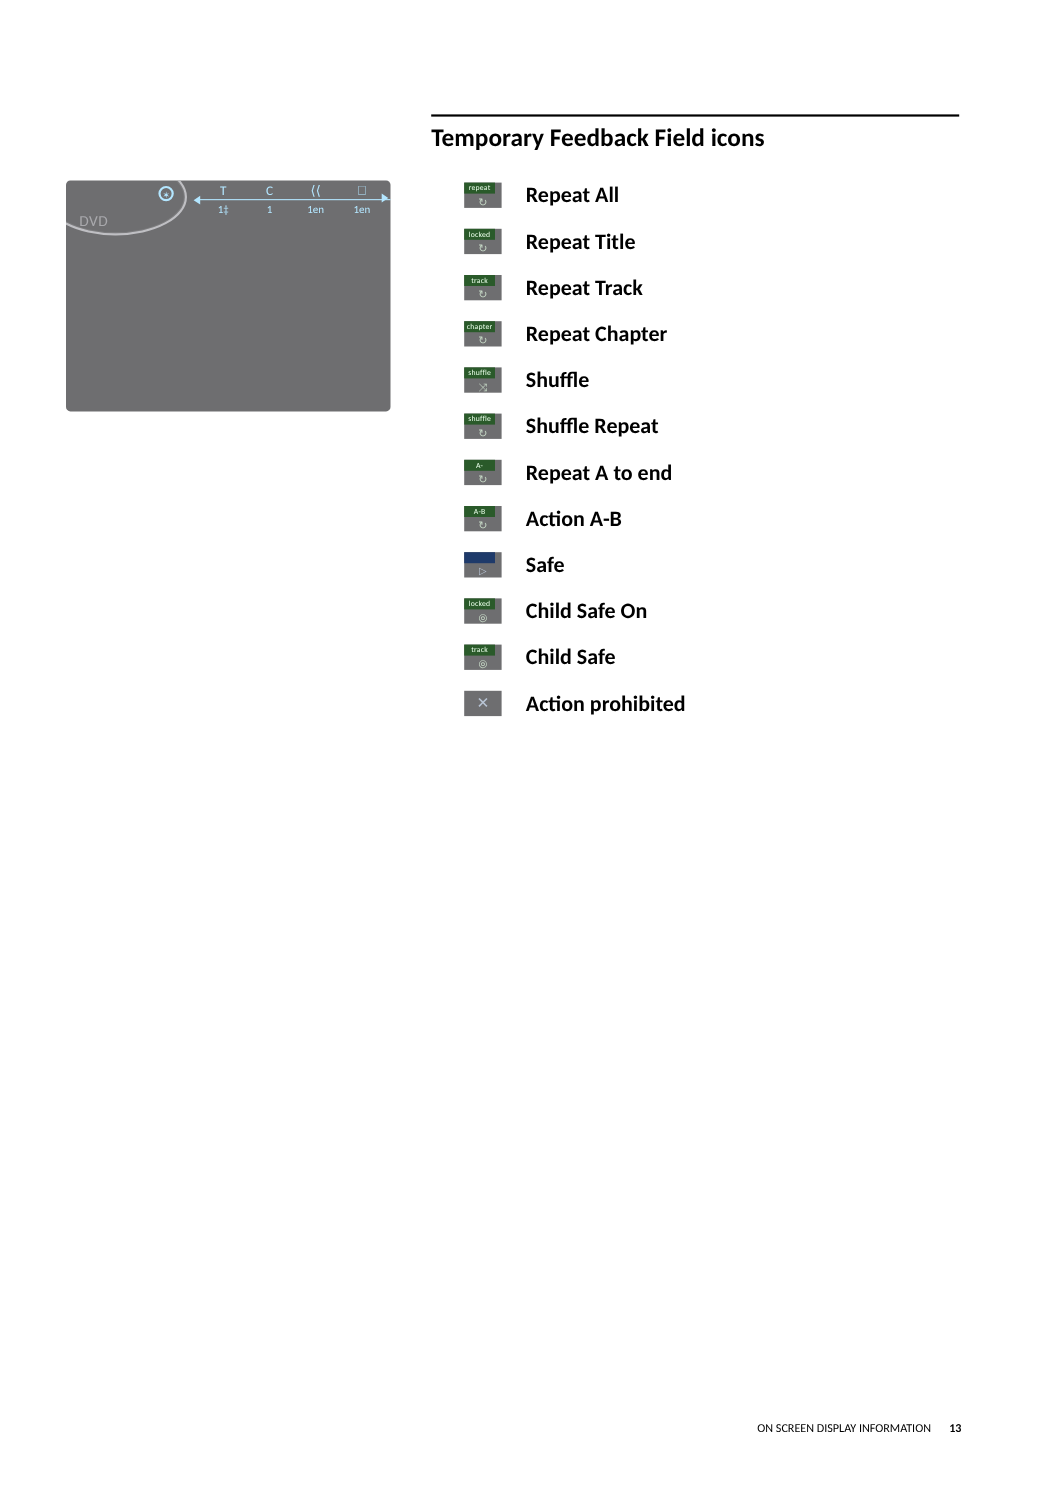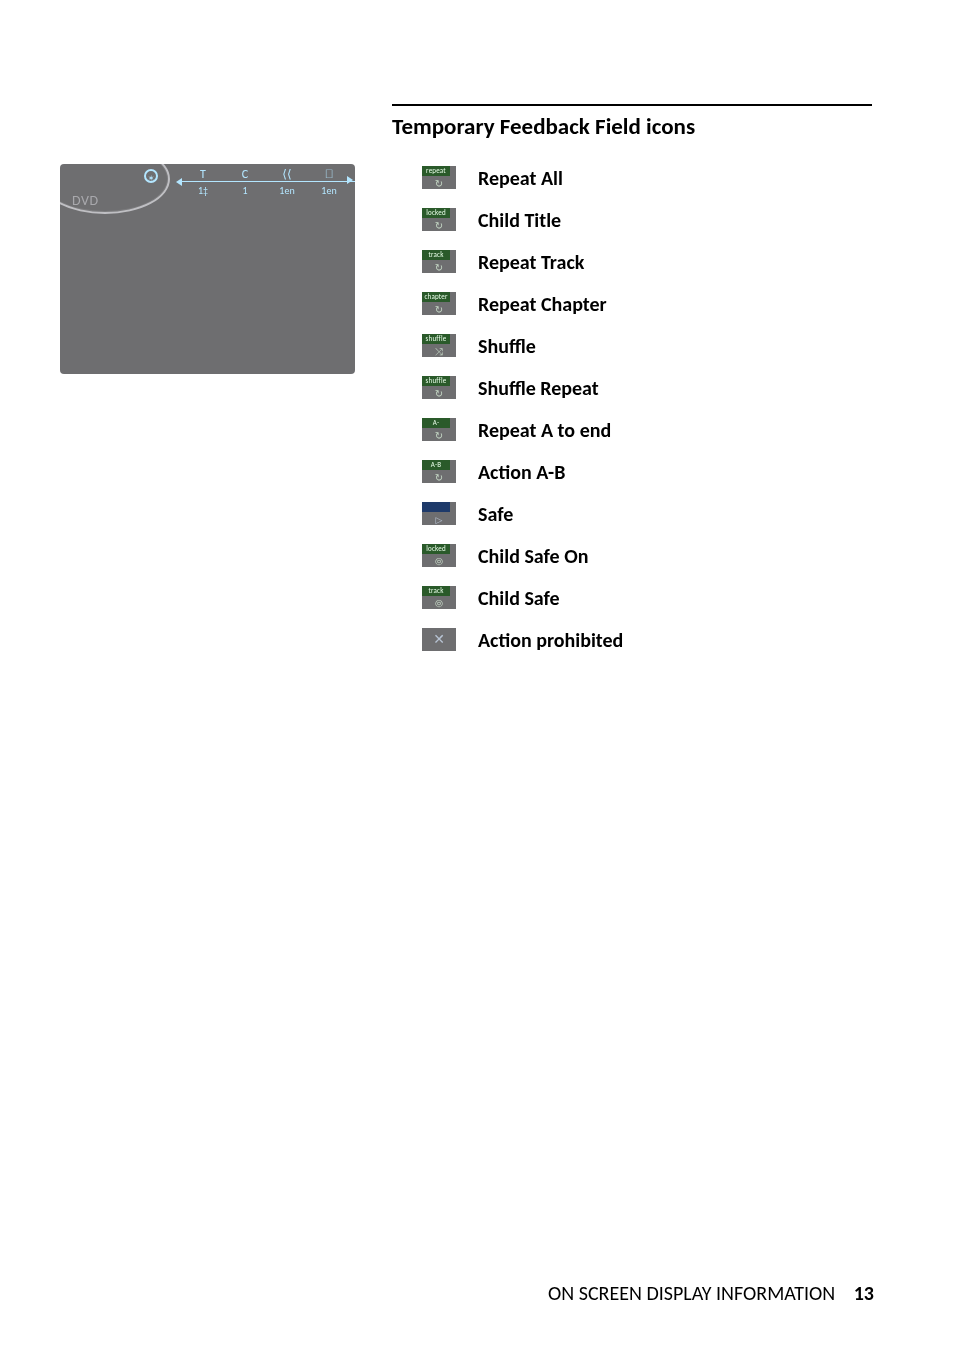--- a/index.html
+++ b/index.html
@@ -172,21 +172,21 @@
   .fb-label {
     font-size: 20px;
     font-family: "Gill Sans", "Gill Sans MT", Calibri, sans-serif;
     font-weight: bold;
   }
   
   .footer {
     position: absolute;
     right: 80px;
     bottom: 46px;
-    font-size: 20px;
+    font-size: 11px;
   }
   .footer .pg {
     font-weight: bold;
     margin-left: 14px;
   }
 </style>
 </head>
 <body>
 
 <div class="page">
@@ -231,21 +231,21 @@
           <div class="bar">repeat</div>
           <div class="glyph">↻</div>
         </div>
         <div class="fb-label">Repeat All</div>
       </div>
     <div class="fb-row">
         <div class="fb-icon ">
           <div class="bar">locked</div>
           <div class="glyph">↻</div>
         </div>
-        <div class="fb-label">Child Title</div>
+        <div class="fb-label">Repeat Title</div>
       </div>
     <div class="fb-row">
         <div class="fb-icon ">
           <div class="bar">track</div>
           <div class="glyph">↻</div>
         </div>
         <div class="fb-label">Repeat Track</div>
       </div>
     <div class="fb-row">
         <div class="fb-icon ">

